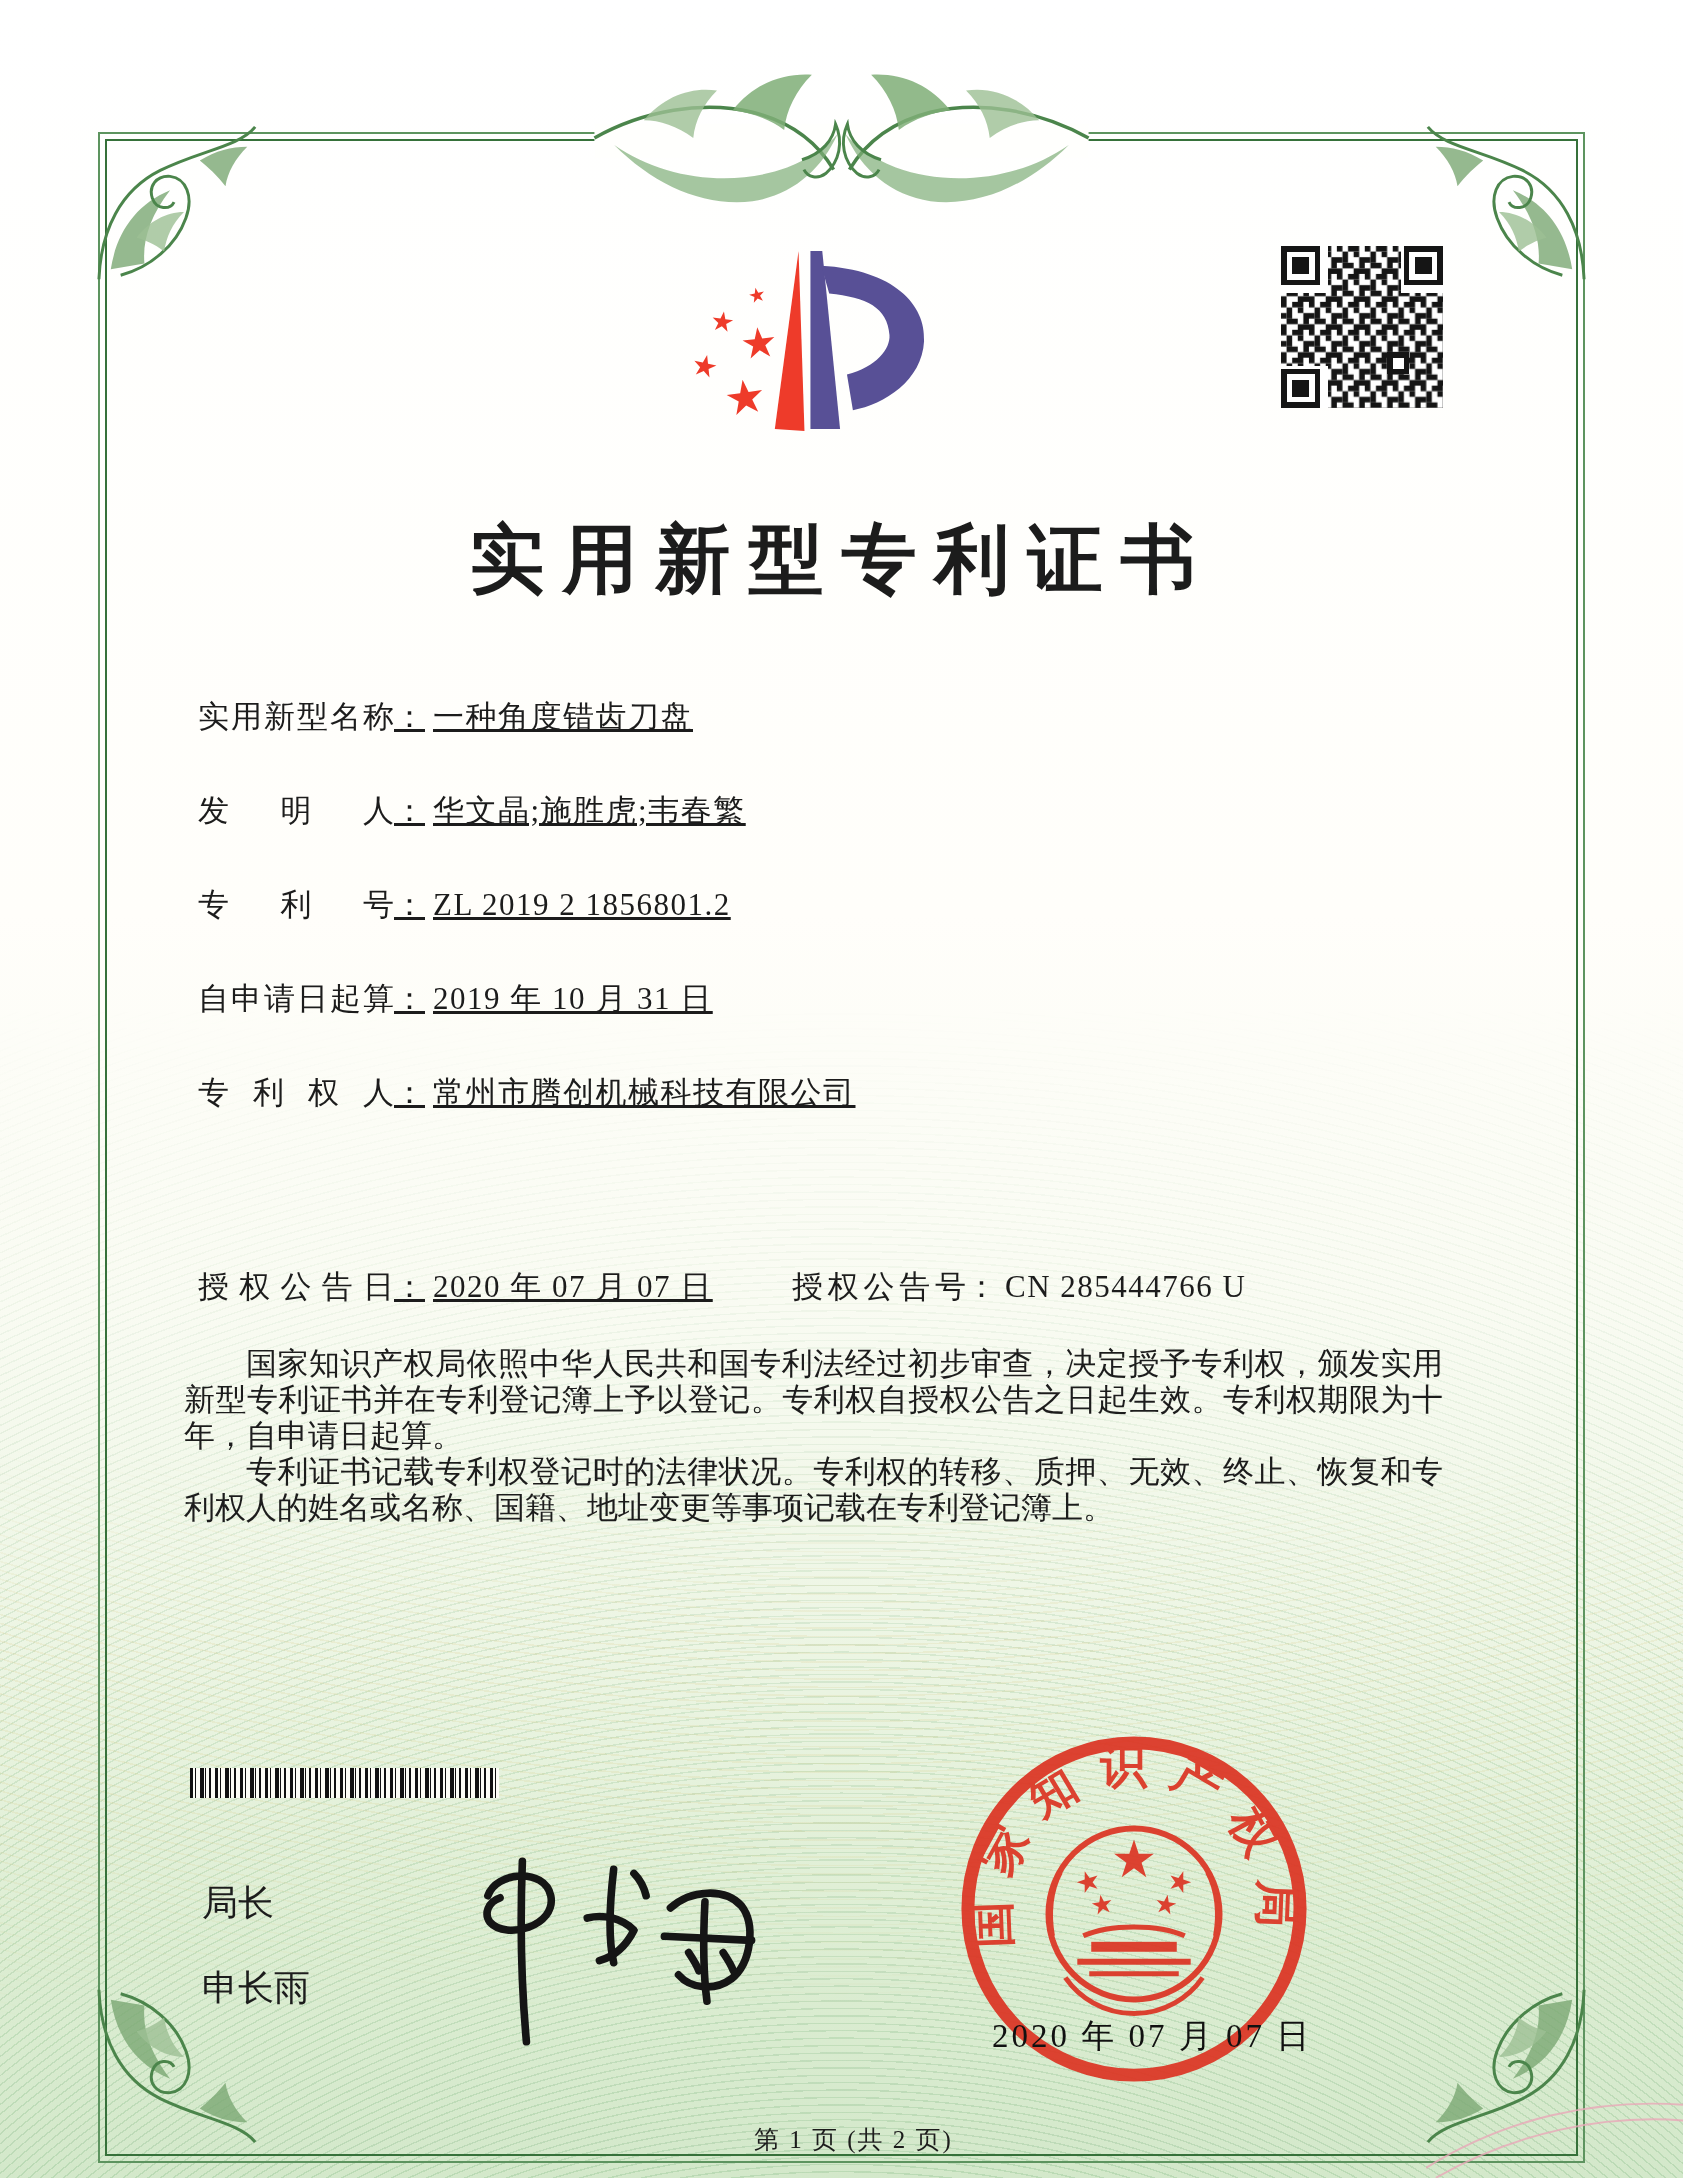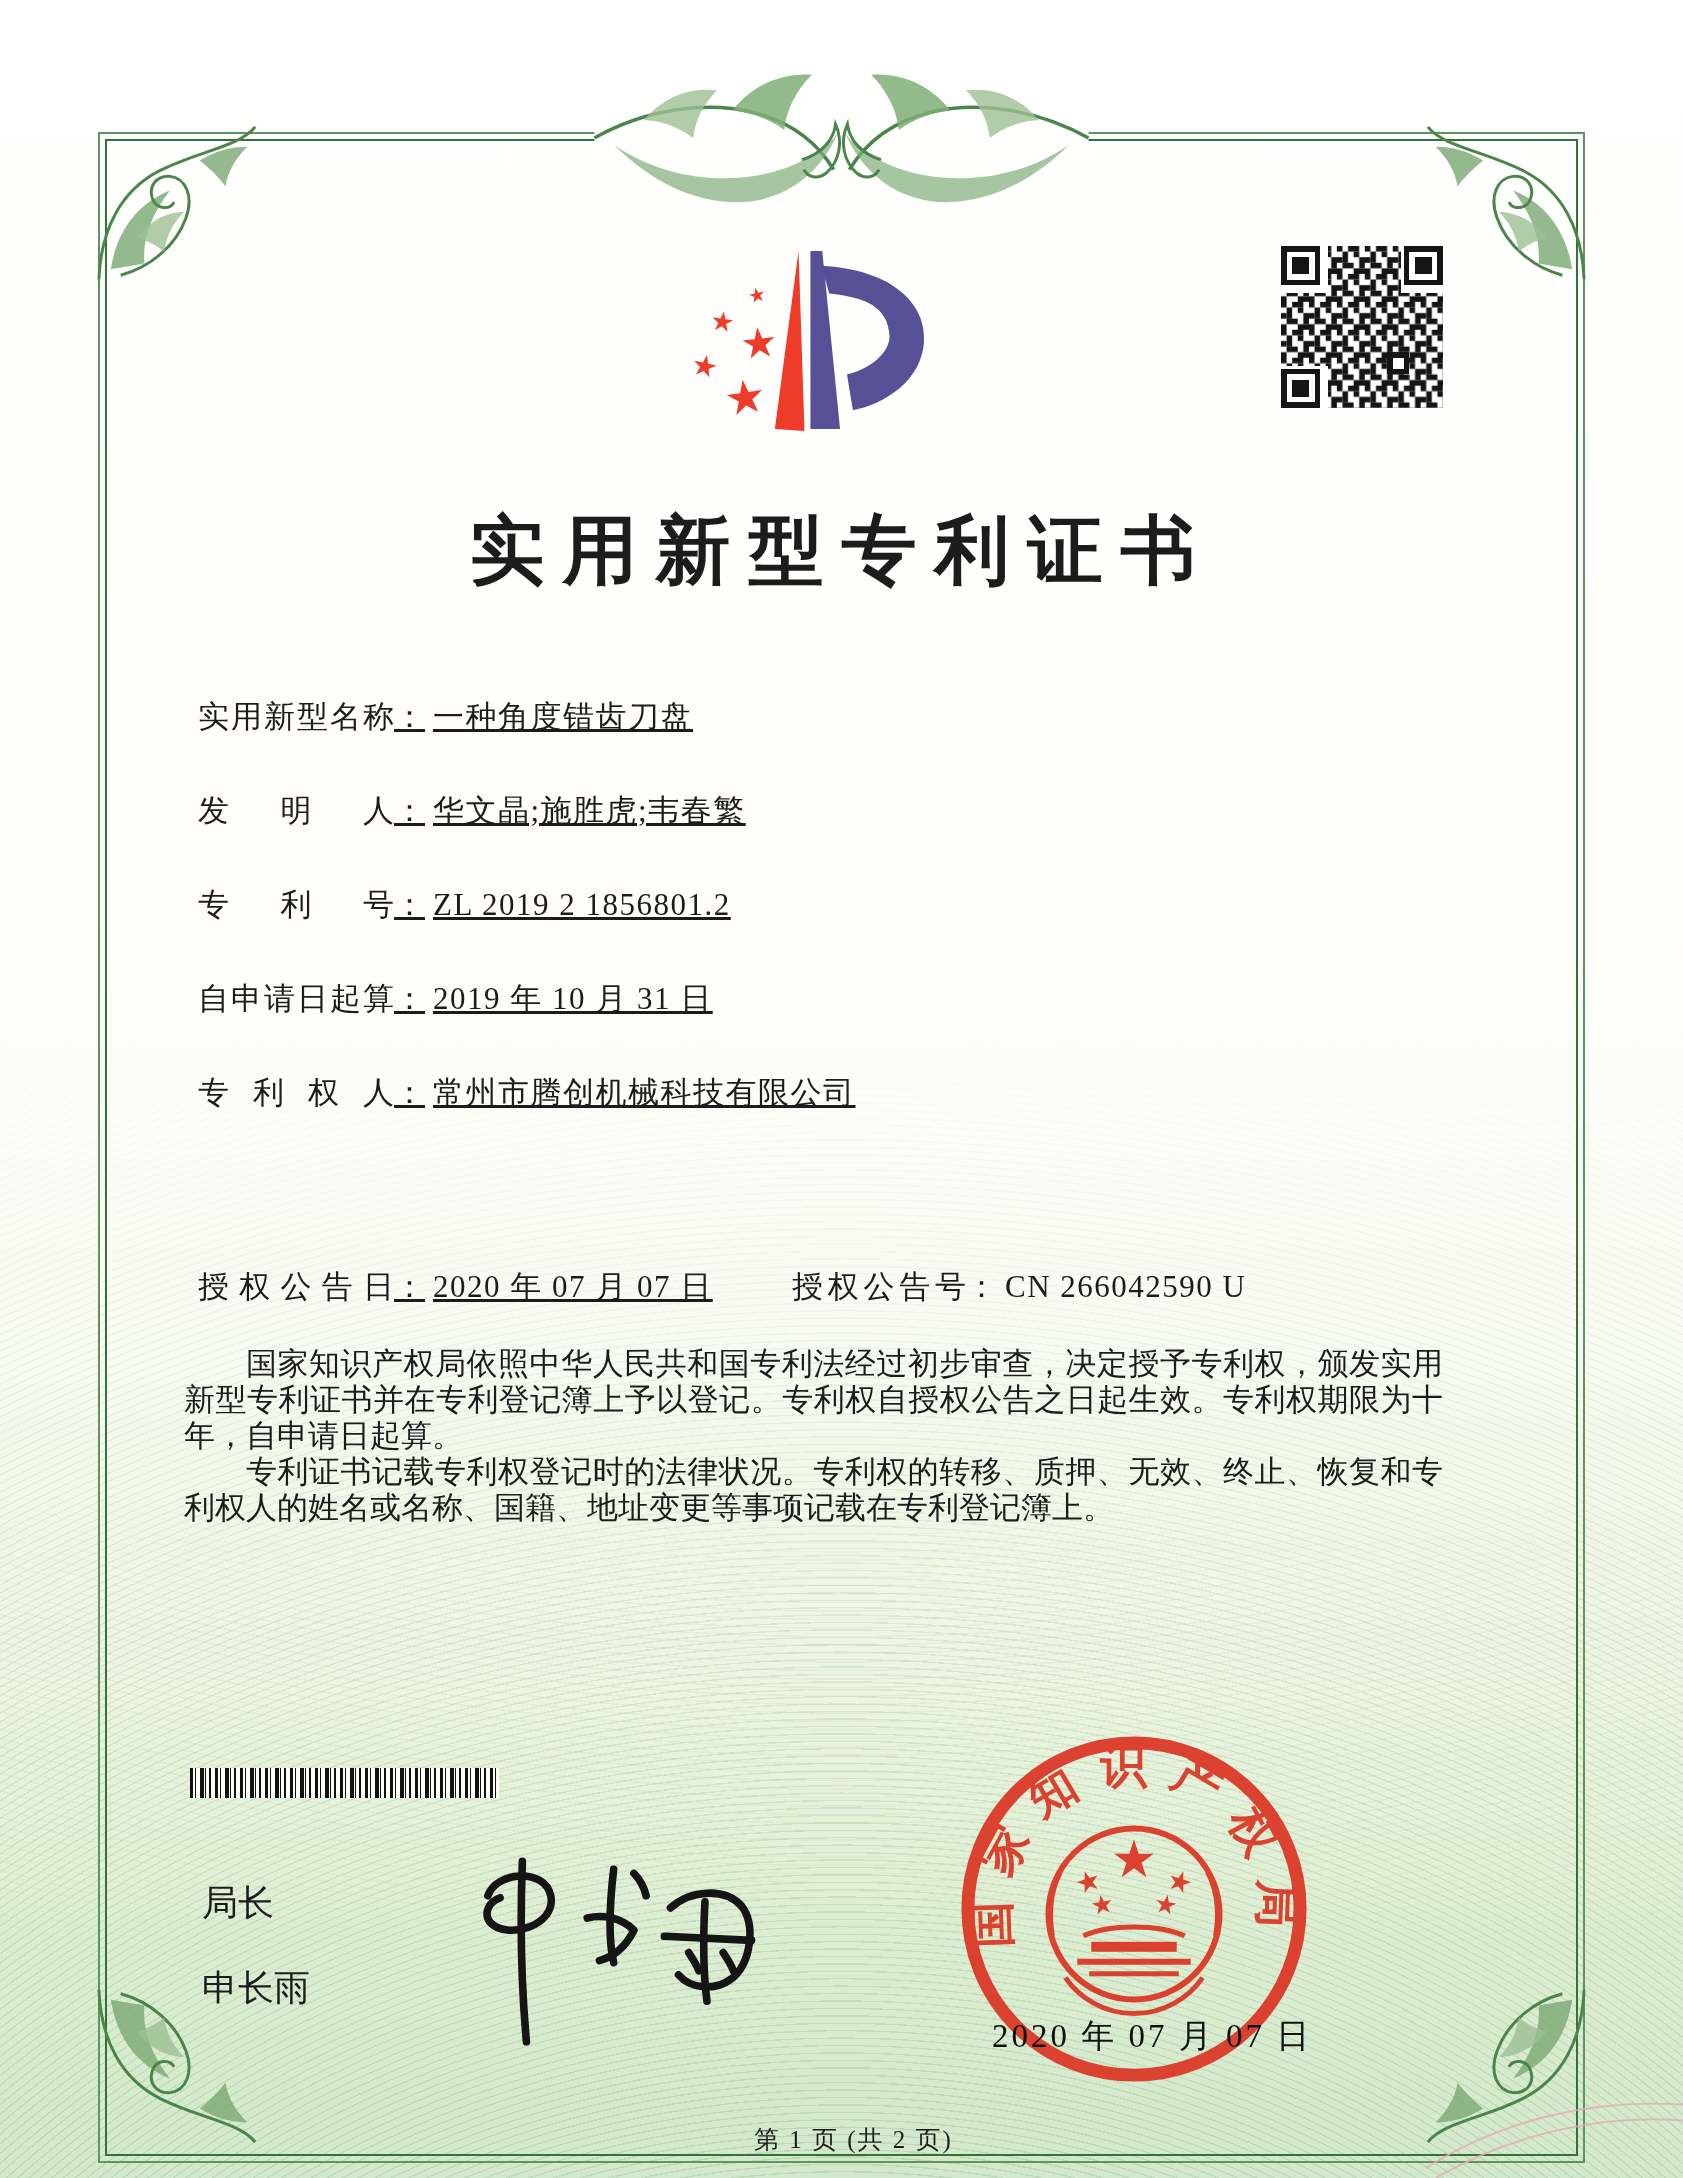--- a/index.html
+++ b/index.html
@@ -15,21 +15,21 @@
   .bg-cream{position:absolute;inset:0;pointer-events:none;
     background:repeating-radial-gradient(190% 150% at 50% -60%, rgba(214,196,120,.16) 0 1.6px, transparent 1.6px 8.3px);
     -webkit-mask:linear-gradient(180deg,transparent 0 66%,#000 75%,#000 84%,transparent 93%);
     mask:linear-gradient(180deg,transparent 0 66%,#000 75%,#000 84%,transparent 93%);}
   .frame{position:absolute;left:105px;right:105px;top:139px;bottom:22px;
     border:2px solid #36713a;outline:2px solid #5d945f;outline-offset:5px;pointer-events:none;}
   .orn{position:absolute;pointer-events:none;}
   .cert-no{position:absolute;left:166px;top:255px;font-size:30px;letter-spacing:3px;}
   .logo{position:absolute;left:675px;top:244px;width:255px;height:190px;}
   .qr{position:absolute;left:1281px;top:246px;width:162px;height:162px;}
-  .title{position:absolute;left:0;right:0;top:493px;margin:8px;text-align:center;
+  .title{position:absolute;left:0;right:0;top:493px;margin:17px;text-align:center;
     font-size:75px;font-weight:bold;letter-spacing:18px;}
   .row{position:absolute;left:198px;width:1317px;font-size:31px;white-space:nowrap;text-decoration:underline;}
   .lbl{display:inline-block;width:196px;text-align:justify;text-align-last:justify;}
   .colon{margin-right:8px;}
   .val{letter-spacing:1.5px;}
   .r1{top:696px}.r2{top:790px}.r3{top:884px}.r4{top:978px}.r5{top:1072px}.r6{top:1169px}.r7{top:1266px}
   .g2{position:absolute;left:594px;top:0;}
   .g2 .lbl{width:174px;}
   .paras{position:absolute;left:184px;top:1346px;width:1259px;font-size:31px;line-height:36px;text-align:justify;}
   .paras p{margin:0;text-indent:2em;}
@@ -150,21 +150,21 @@
   </div>
   <div class="row r4">
     <span class="lbl">自申请日起算</span><span class="colon">：</span><span class="val">2019 年 10 月 31 日</span>
   </div>
   <div class="row r5">
     <span class="lbl">专利权人</span><span class="colon">：</span><span class="val">常州市腾创机械科技有限公司</span>
   </div>
   <div class="row r7">
     <span class="lbl">授权公告日</span><span class="colon">：</span><span class="val">2020 年 07 月 07 日</span>
     <span class="g2">
-      <span class="lbl">授权公告号</span><span class="colon">：</span><span class="val">CN 266042590 U</span>
+      <span class="lbl">授权公告号</span><span class="colon">：</span><span class="val">CN 285444766 U</span>
     </span>
   </div>
 
   <div class="paras">
     <p>国家知识产权局依照中华人民共和国专利法经过初步审查，决定授予专利权，颁发实用新型专利证书并在专利登记簿上予以登记。专利权自授权公告之日起生效。专利权期限为十年，自申请日起算。</p>
     <p>专利证书记载专利权登记时的法律状况。专利权的转移、质押、无效、终止、恢复和专利权人的姓名或名称、国籍、地址变更等事项记载在专利登记簿上。</p>
   </div>
 
   <div class="barcode"></div>
 

